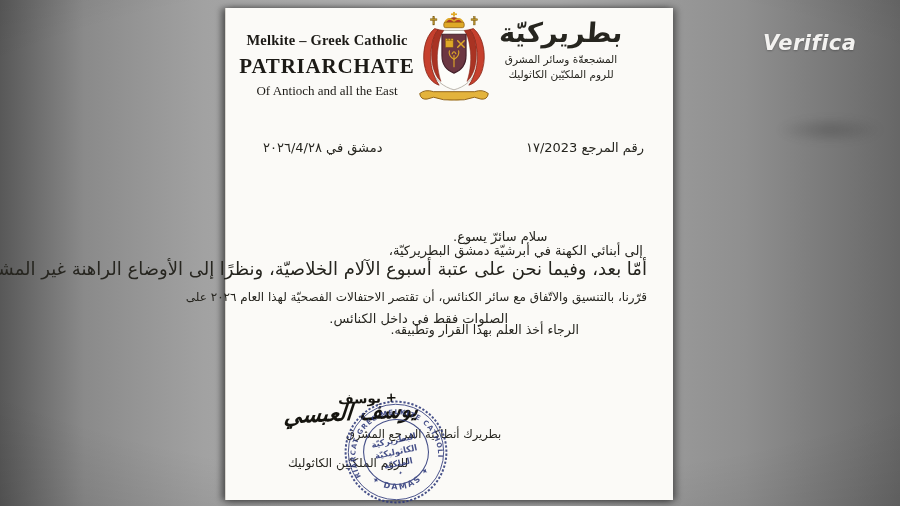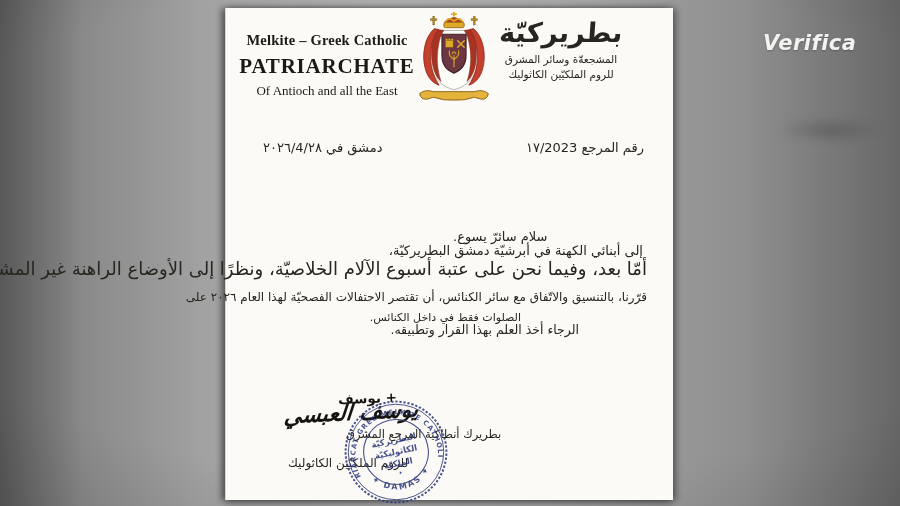--- a/index.html
+++ b/index.html
@@ -41,21 +41,21 @@
   .lh-ar .big{font-size:27px; font-weight:bold; line-height:1.25; transform:skewX(-4deg);}
   .lh-ar .s{font-size:10.5px; margin-top:3px; letter-spacing:0.5px;}
   
   .ref-no{right:29px; top:132px; font-size:13px;}
   .date-place{left:37px; top:132px; font-size:13px;}
   
   .addressee{right:30px; top:190px; font-size:13px;margin-top:45px;}
   .greeting{left:227px; top:221px; font-size:13px;}
   .p1{right:26px; top:250px; font-size:18px;}
   .p2{right:26px; top:282px; font-size:12px;}
-  .p3{right:152px; top:303px; font-size:11px;}
+  .p3{right:165px; top:303px; font-size:13px;}
   .closing{right:94px; top:314px; font-size:12.5px;}
   
   .sig-cross{left:112px; top:382px; font-size:13.5px; font-weight:bold; transform:rotate(-2deg); color:#15140f;}
   .sig-script{left:58px; top:392px; font-size:22px; font-weight:bold; font-style:italic; transform:rotate(-3deg) skewX(-8deg); color:#15140f; letter-spacing:-1px;}
   .sig-title1{left:120px; top:419px; font-size:11.5px;}
   .sig-title2{left:62px; top:448px; font-size:12px;}
   .stamp{left:116px; top:390px; width:108px; height:108px; transform:rotate(-12deg); opacity:0.88;}
   
   .verifica{position:absolute; left:763px; top:31px; color:#f3f2f0; font-size:21px; font-weight:bold; letter-spacing:0.5px; text-shadow:0 1px 2px rgba(0,0,0,0.25);font-style:italic;}
   .rtve{position:absolute; left:784px; top:48px; color:#f1860e; font-size:49px; font-weight:800; letter-spacing:-3px; font-family:"DejaVu Sans",sans-serif;

